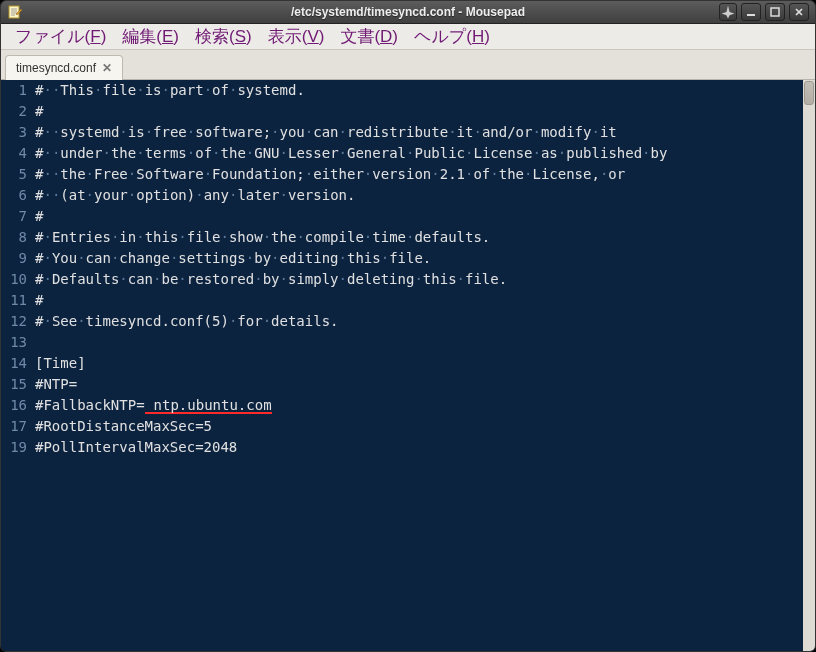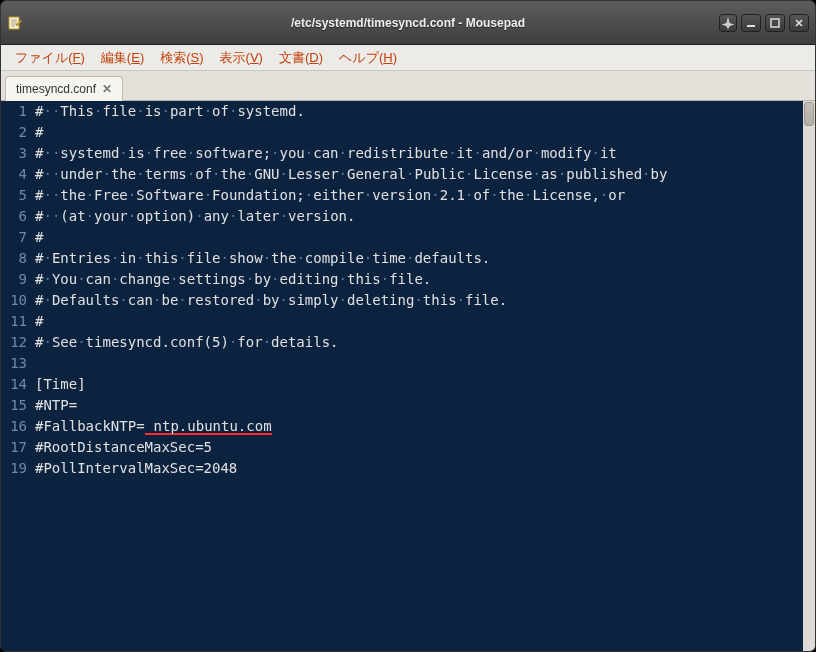--- a/index.html
+++ b/index.html
@@ -2,21 +2,21 @@
 <html><head>
 <meta charset="utf-8">
 <style>
   * { margin: 0; padding: 0; box-sizing: border-box; }
   html, body { width: 816px; height: 652px; overflow: hidden; font-family: sans-serif; }
   body { background: #000; }
   
   .window { width: 816px; height: 652px; background: #000; display: flex; flex-direction: column; border: 1px solid #333; border-radius: 6px; overflow: hidden; }
   
   .titlebar {
-    height: 44px;
+    height: 23px;
     background: linear-gradient(to bottom, #5c5c5c, #3f3f3f);
     display: flex; align-items: center;
     color: #eee; font-size: 12px;
     padding: 0 6px;
     border-bottom: 1px solid #222;
     position: relative;
   }
   .titlebar .icon { width: 16px; height: 16px; margin-right: 6px; display: inline-flex; align-items: center; justify-content: center; }
   .titlebar .title { position: absolute; left: 0; right: 0; text-align: center; font-weight: bold; pointer-events: none; text-shadow: 0 1px 1px rgba(0,0,0,0.5); }
   .titlebar .win-buttons { margin-left: auto; display: flex; gap: 4px; z-index: 2; }
@@ -27,21 +27,21 @@
     display: flex; align-items: center; justify-content: center;
     color: #ddd; font-size: 10px; cursor: pointer;
   }
   .titlebar .win-btn svg { width: 10px; height: 10px; }
   .titlebar .stick { width: 18px; height: 18px; border: 1px solid #222; border-radius: 3px; background: linear-gradient(to bottom,#555,#3a3a3a); display:flex;align-items:center;justify-content:center;}
   
   .menubar {
     height: 26px;
     background: #edebe7;
     display: flex; align-items: center;
-    font-size: 13px; color: #c2410c;
+    font-size: 17px; color: #701a75;
     padding: 0 6px;
     border-bottom: 1px solid #c9c6c0;
   }
   .menubar .menu-item { padding: 2px 8px; cursor: pointer; border-radius: 3px; }
   .menubar .menu-item u { text-decoration: underline; }
   
   .tabbar {
     height: 30px;
     background: #e4e1db;
     border-bottom: 1px solid #b8b4ac;

